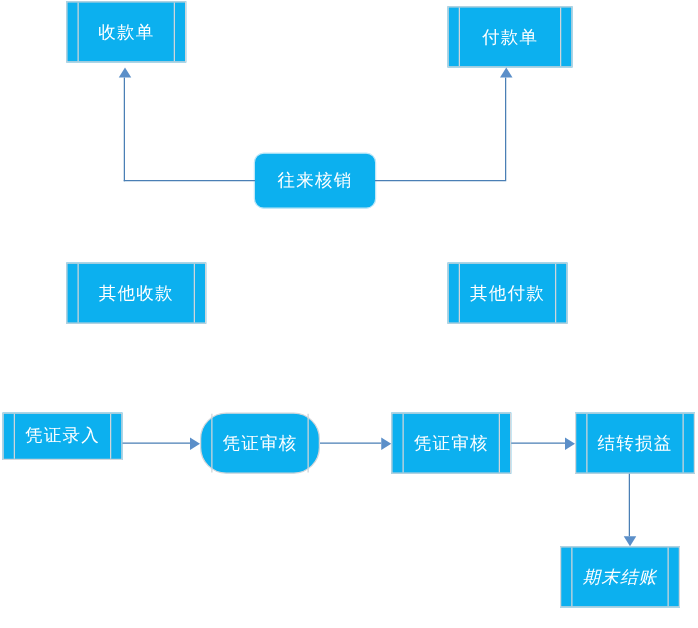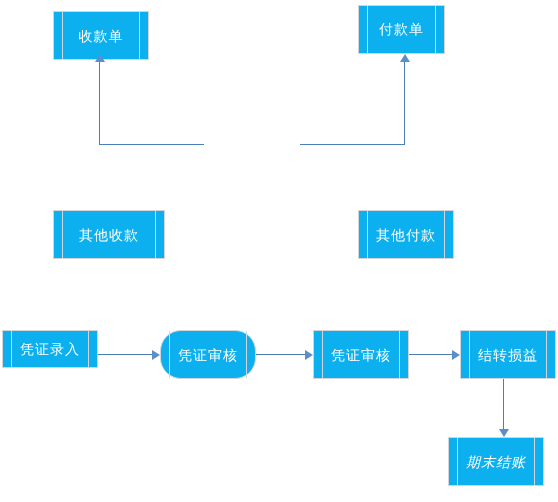--- a/index.html
+++ b/index.html
@@ -74,28 +74,31 @@
   .arrow.right {
     border-width: 5px 0 5px 8px;
     border-color: transparent transparent transparent #5b8fc9;
   }
 </style>
 </head>
 <body>
 
 <div id="canvas">
 
-  <div class="node striped" style="left:53px;  top:11px;   width:96px; height:49px;">
+  <div class="node striped" style="left:53px;  top:1px;   width:96px; height:49px;">
     <span class="label">收款单</span>
   </div>
 
-  <div class="node striped" style="left:358px; top:5px;   width:87px; height:49px;font-family:Liberation Mono, monospace;">
+  <div class="node striped" style="left:358px; top:5px;   width:100px; height:49px;">
     <span class="label">付款单</span>
   </div>
 
+  <div class="node rounded" style="left:203px; top:122px; width:98px; height:45px;">
+    <span class="label">往来核销</span>
+  </div>
 
   <div class="node striped" style="left:53px;  top:210px; width:112px; height:49px;">
     <span class="label">其他收款</span>
   </div>
 
   <div class="node striped" style="left:358px; top:210px; width:96px; height:49px;">
     <span class="label">其他付款</span>
   </div>
 
   <div class="node striped" style="left:2px;   top:330px; width:96px; height:38px;">

